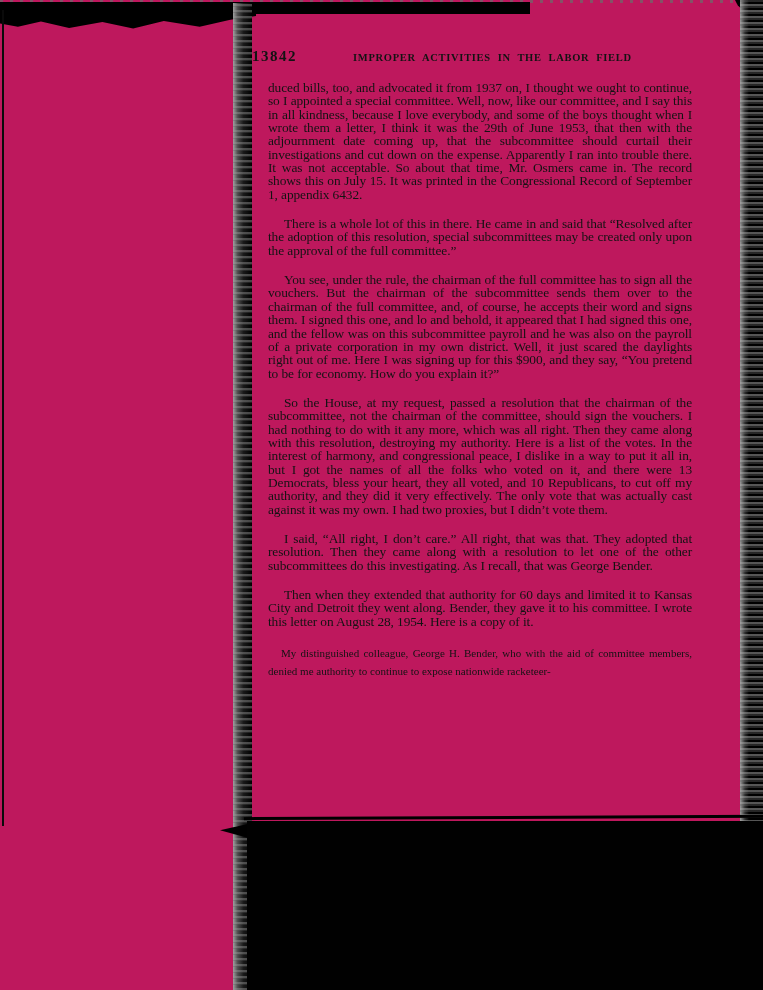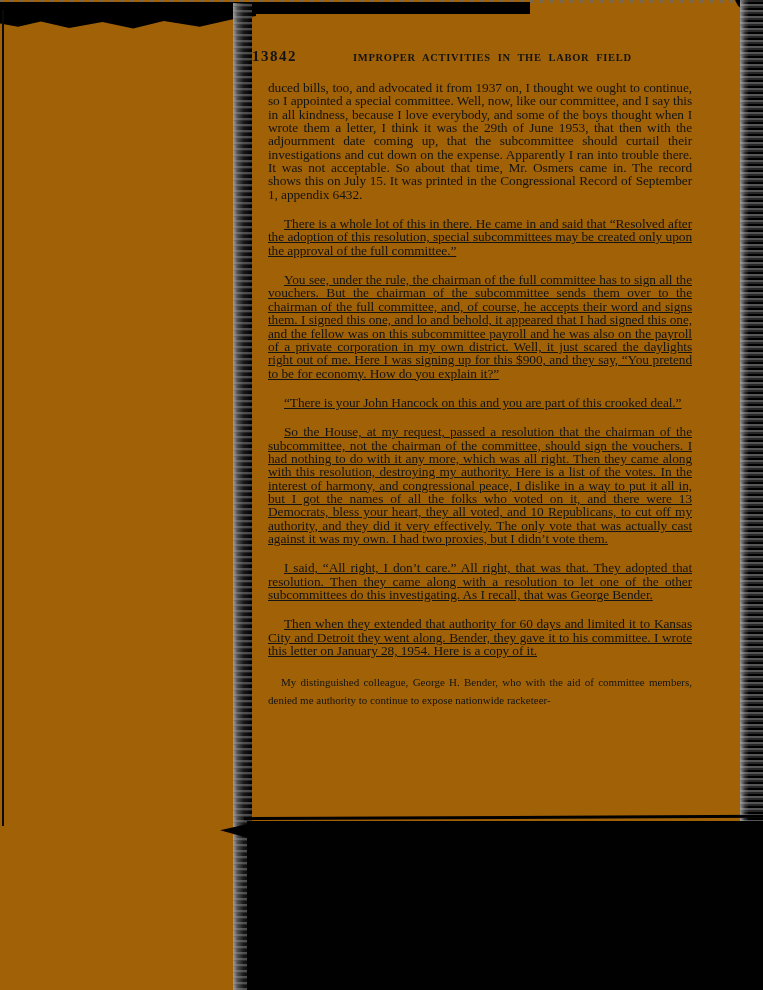--- a/index.html
+++ b/index.html
@@ -3,21 +3,21 @@
 <meta charset="utf-8">
 <style>
   html, body { margin: 0; padding: 0; }
   body {
     width: 763px; height: 990px;
     background: #ffffff;
     position: relative;
     overflow: hidden;
     font-family: "Liberation Serif", serif;
   }
-  .scan-root { position: absolute; inset: 0; background: #a16207; overflow: hidden; }
+  .scan-root { position: absolute; inset: 0; background: #be185d; overflow: hidden; }
 
   
   .top-dots {
     position: absolute; top: 0; left: 0; right: 0; height: 3px;
     background: repeating-linear-gradient(90deg, #6b6b6b 0 3px, transparent 3px 10px);
     opacity: .7;
   }
 
   
   .top-bar-thin {
@@ -81,21 +81,21 @@
     letter-spacing: 0.7px; word-spacing: 3.5px;
     margin-left: 56px; white-space: nowrap; font-family: Liberation Serif, serif;
   }
   .body-text p {
     margin: 16px;
     font-size: 13.4px;
     line-height: 13.35px;
     text-align: justify;
     letter-spacing: -0.1px;
   }
-  .body-text p.indent { text-indent: 16px; text-decoration: underline; }
+  .body-text p.indent { text-indent: 16px; }
   .body-text p.small-type {
     font-size: 11px; line-height: 18px;
     margin-top: 10px; text-indent: 13px;
     letter-spacing: 0;
   }
 </style>
 </head>
 <body>
 
 <div class="scan-root">
@@ -115,21 +115,20 @@
 
     <div class="page-header">
       <span class="page-number">13842</span>
       <span class="running-title">IMPROPER ACTIVITIES IN THE LABOR FIELD</span>
     </div>
 
     <div class="body-text">
       <p>duced bills, too, and advocated it from 1937 on, I thought we ought to continue, so I appointed a special committee. Well, now, like our committee, and I say this in all kindness, because I love everybody, and some of the boys thought when I wrote them a letter, I think it was the 29th of June 1953, that then with the adjournment date coming up, that the subcommittee should curtail their investigations and cut down on the expense. Apparently I ran into trouble there. It was not acceptable. So about that time, Mr. Osmers came in. The record shows this on July 15. It was printed in the Congressional Record of September 1, appendix 6432.</p>
       <p class="indent">There is a whole lot of this in there. He came in and said that “Resolved after the adoption of this resolution, special subcommittees may be created only upon the approval of the full committee.”</p>
       <p class="indent">You see, under the rule, the chairman of the full committee has to sign all the vouchers. But the chairman of the subcommittee sends them over to the chairman of the full committee, and, of course, he accepts their word and signs them. I signed this one, and lo and behold, it appeared that I had signed this one, and the fellow was on this subcommittee payroll and he was also on the payroll of a private corporation in my own district. Well, it just scared the daylights right out of me. Here I was signing up for this $900, and they say, “You pretend to be for economy. How do you explain it?”</p>
-      <p class="indent">“There is your John Hancock on this and you are part of this crooked deal.”</p>
       <p class="indent">So the House, at my request, passed a resolution that the chairman of the subcommittee, not the chairman of the committee, should sign the vouchers. I had nothing to do with it any more, which was all right. Then they came along with this resolution, destroying my authority. Here is a list of the votes. In the interest of harmony, and congressional peace, I dislike in a way to put it all in, but I got the names of all the folks who voted on it, and there were 13 Democrats, bless your heart, they all voted, and 10 Republicans, to cut off my authority, and they did it very effectively. The only vote that was actually cast against it was my own. I had two proxies, but I didn’t vote them.</p>
       <p class="indent">I said, “All right, I don’t care.”  All right, that was that. They adopted that resolution. Then they came along with a resolution to let one of the other subcommittees do this investigating. As I recall, that was George Bender.</p>
-      <p class="indent">Then when they extended that authority for 60 days and limited it to Kansas City and Detroit they went along. Bender, they gave it to his committee. I wrote this letter on January 28, 1954. Here is a copy of it.</p>
+      <p class="indent">Then when they extended that authority for 60 days and limited it to Kansas City and Detroit they went along. Bender, they gave it to his committee. I wrote this letter on August 28, 1954. Here is a copy of it.</p>
       <p class="small-type">My distinguished colleague, George H. Bender, who with the aid of committee members, denied me authority to continue to expose nationwide racketeer-</p>
     </div>
 
   </div>
 </div>
 
 </body></html>

